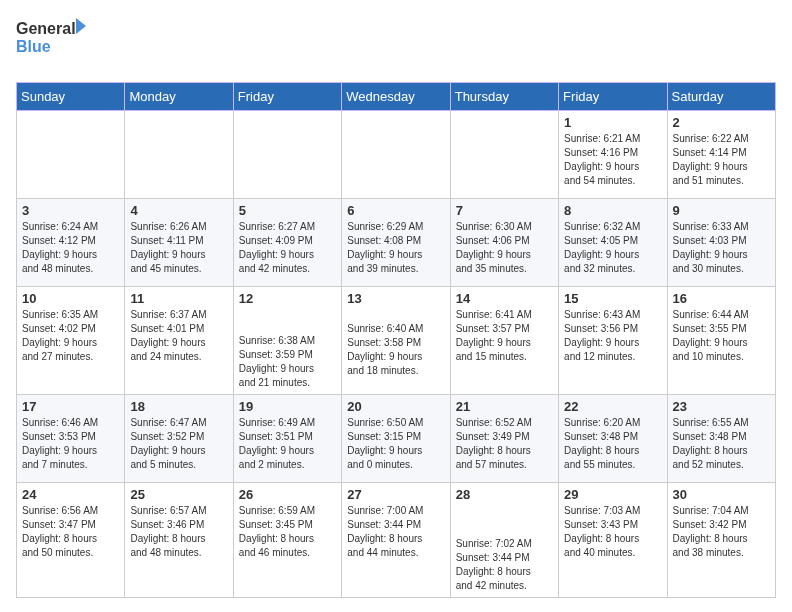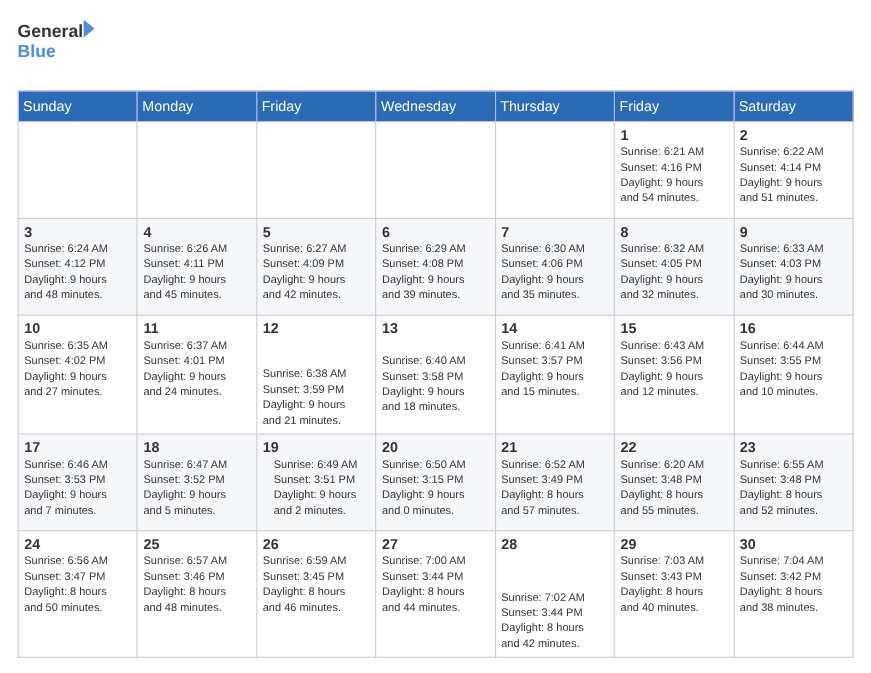--- a/index.html
+++ b/index.html
@@ -240,21 +240,21 @@
         </td>
         <td>
           <span class="day-number">18</span>
           <div class="day-info" style="white-space: pre-line;">Sunrise: 6:47 AM
 Sunset: 3:52 PM
 Daylight: 9 hours
 and 5 minutes.</div>
         </td>
         <td>
           <span class="day-number">19</span>
-          <div class="day-info" style="white-space: pre-line; margin-left: 10px;">Sunrise: 6:49 AM
+          <div class="day-info" style="white-space: pre-line;">Sunrise: 6:49 AM
 Sunset: 3:51 PM
 Daylight: 9 hours
 and 2 minutes.</div>
         </td>
         <td>
           <span class="day-number">20</span>
           <div class="day-info" style="white-space: pre-line;">Sunrise: 6:50 AM
 Sunset: 3:15 PM
 Daylight: 9 hours
 and 0 minutes.</div>

